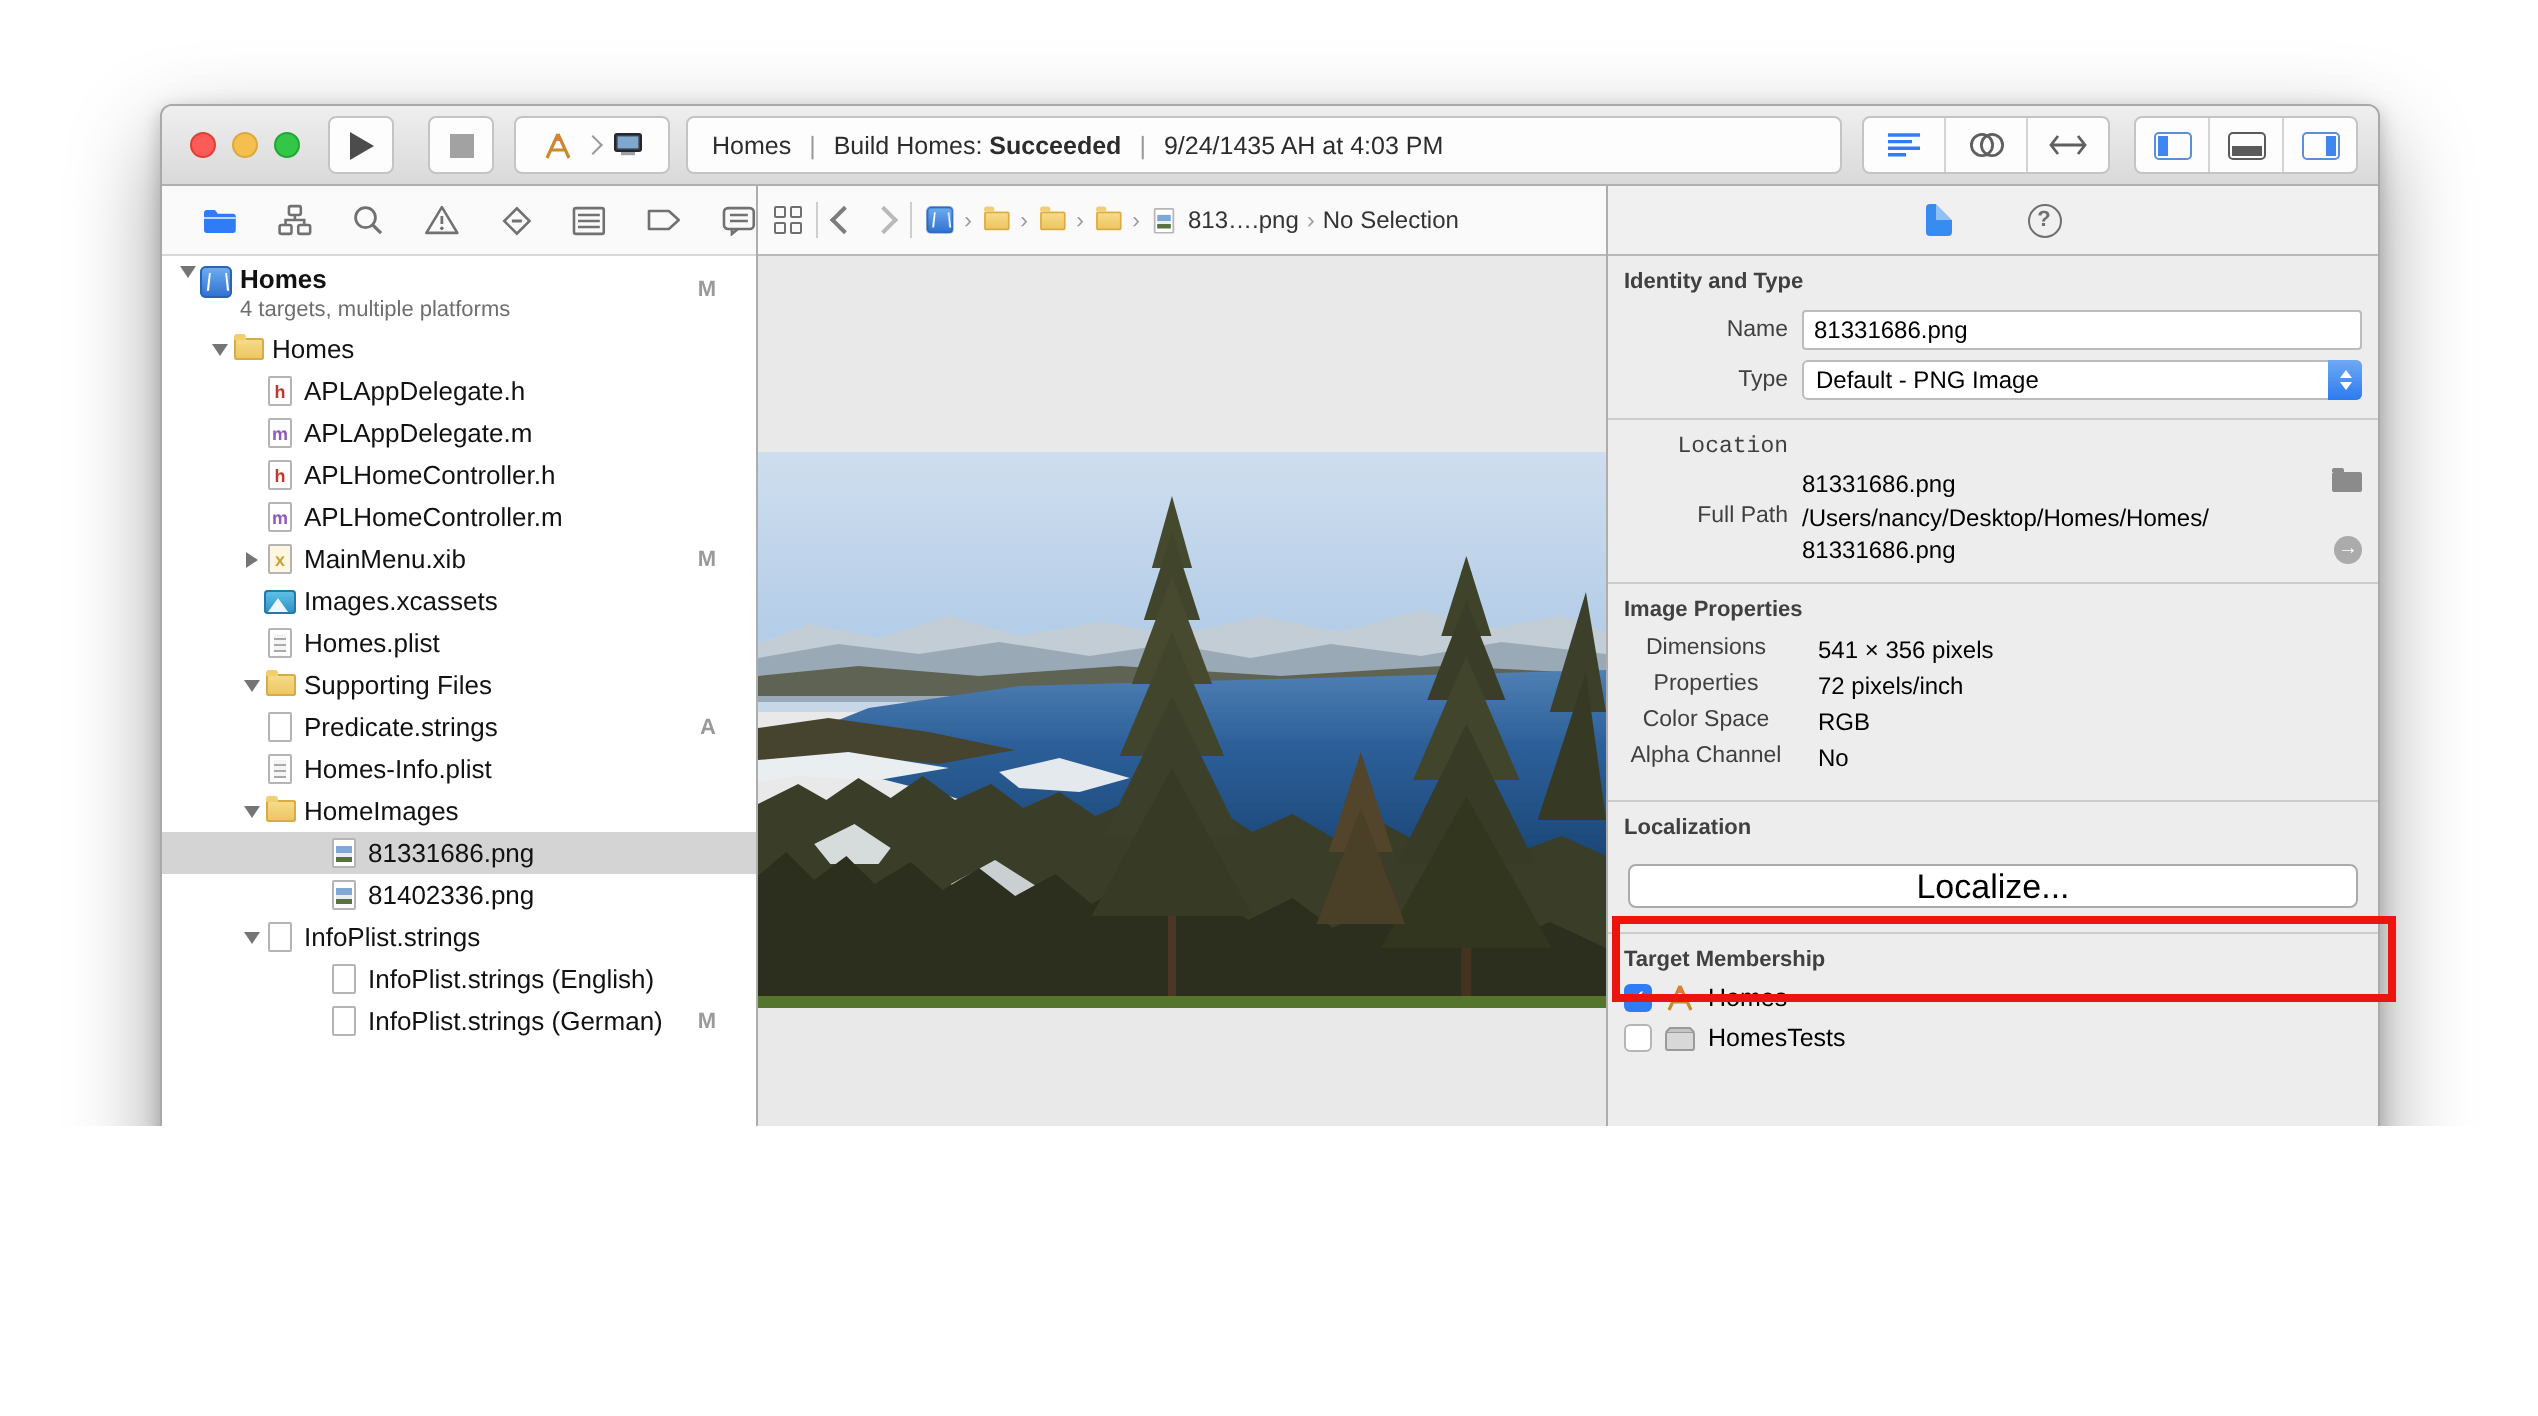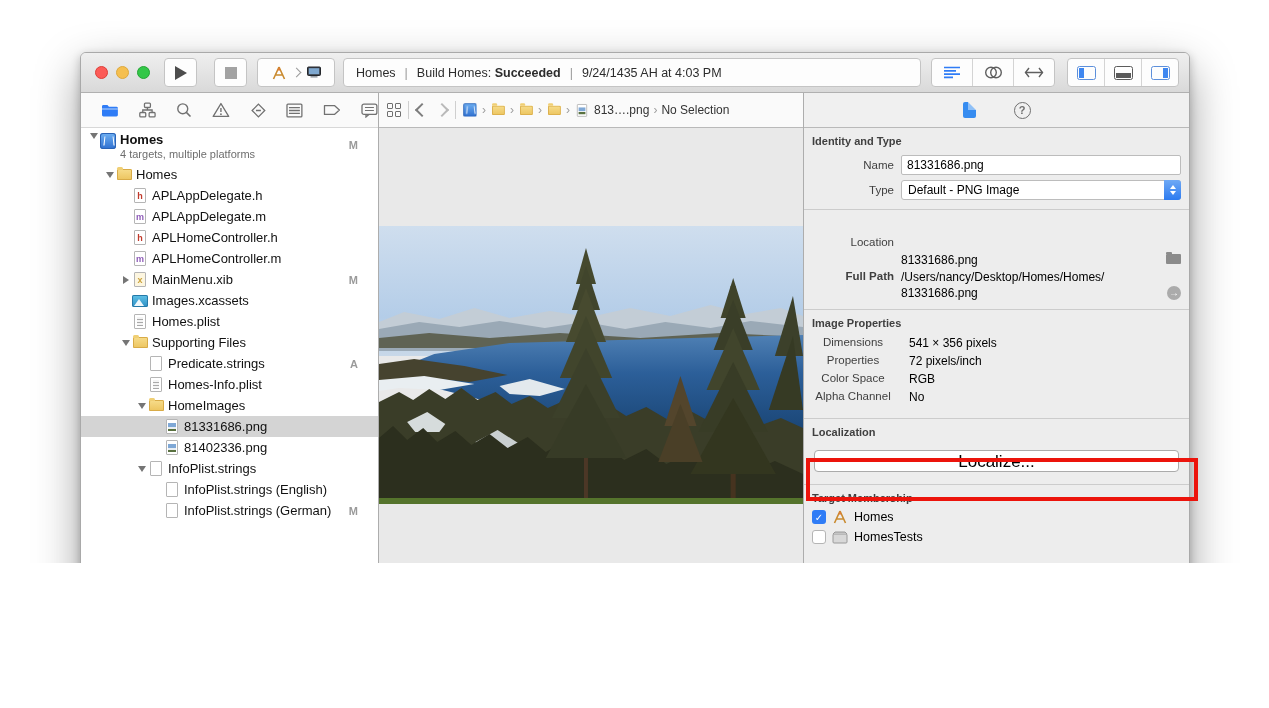--- a/index.html
+++ b/index.html
@@ -54,21 +54,21 @@
 
   
   .tree{flex:1;overflow:hidden;padding-top:3px;font-size:13px;color:#111;}
   .row{height:21px;display:flex;align-items:center;position:relative;white-space:nowrap;}
   .row.sel{background:#d4d4d4;}
   .row .lbl{margin-left:4px;}
   .badge{position:absolute;right:20px;font-size:11px;font-weight:bold;color:#9a9a9a;}
   .tri{width:13px;flex:0 0 13px;display:flex;justify-content:center;}
   .tri.down::before{content:"";width:0;height:0;border-left:4.5px solid transparent;border-right:4.5px solid transparent;border-top:6px solid #757575;}
   .tri.right::before{content:"";width:0;height:0;border-top:4.5px solid transparent;border-bottom:4.5px solid transparent;border-left:6px solid #757575;}
-  .lv0{padding-left:6px;} .lv1{padding-left:22px;} .lv2{padding-left:38px;} .lv3{padding-left:54px;} .lv4{padding-left:70px;}
+  .lv0{padding-left:6px;} .lv1{padding-left:22px;} .lv2{padding-left:38px;} .lv3{padding-left:38px;} .lv4{padding-left:70px;}
   .row.proj{height:31px;align-items:flex-start;padding-top:2px;}
   .proj .ptxt{margin-left:4px;line-height:14px;}
   .proj .pname{font-weight:bold;}
   .proj .psub{font-size:11px;color:#6e6e6e;}
   .proj .badge{top:8px;}
 
   
   .fi{width:16px;height:16px;flex:0 0 16px;position:relative;display:flex;align-items:center;justify-content:center;}
   .i-proj{width:16px;height:16px;border-radius:3px;background:linear-gradient(#6fb0f2,#2e6fd0);box-shadow:0 0 0 1px #2a62b5 inset;}
   .i-proj::after{content:"";position:absolute;left:4px;top:3px;width:8px;height:9px;border-left:1.5px solid #fff;border-right:1.5px solid #fff;transform:perspective(10px) rotateX(14deg);}
@@ -534,29 +534,29 @@
               <span>Default - PNG Image</span>
               <span class="stepper">
                     <i class="up"></i>
                     <i class="dn"></i>
                   </span>
             </div>
           </div>
         </div>
 
         <div class="sec">
-          <div class="frow" style="margin-top:26px;">
+          <div class="frow" style="margin-top:7px;font-family:Liberation Mono, monospace;">
             <span class="flabel">Location</span>
           </div>
           <div class="subfile">
             <span>81331686.png</span>
             <span class="minifolder"></span>
           </div>
           <div class="pathwrap">
-            <span class="flabel" style="padding-top:1px;font-weight:bold;">Full Path</span>
+            <span class="flabel" style="padding-top:1px;">Full Path</span>
             <div class="pathlines">
               <span>/Users/nancy/Desktop/Homes/Homes/</span><br>
               <span>81331686.png</span>
               <span class="goarrow">→</span>
             </div>
           </div>
         </div>
 
         <div class="sec">
           <div class="sechead">Image Properties</div>

